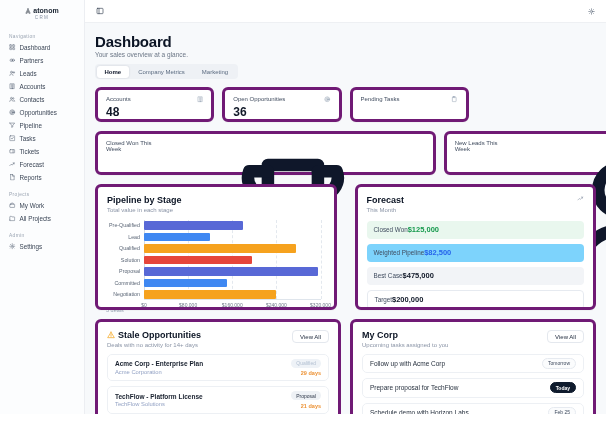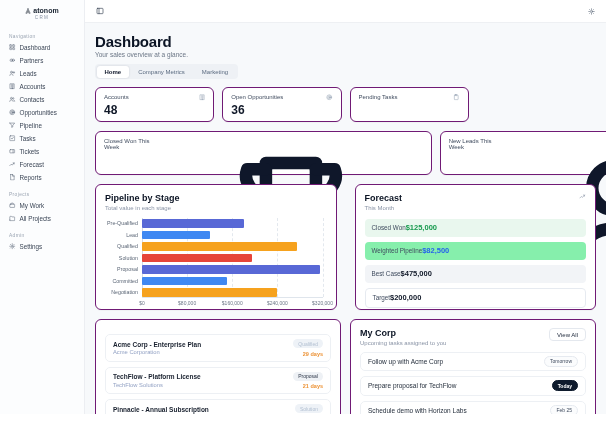--- a/index.html
+++ b/index.html
@@ -26,21 +26,21 @@
   .iconbtn .ic{width:8px;height:8px}
   .iconbtn.right .ic{width:7px;height:7px;color:#5b6778}
   .content{flex:1;background:#f7f9fb;padding:9px 10px;overflow:hidden}
 
   .page-title{font-size:15px;font-weight:bold;letter-spacing:-.2px;margin:1px 0 1px;color:#0b1424}
   .subtitle{font-size:6.5px;color:#6b7686}
   .tabs{display:inline-flex;background:#eef1f5;border-radius:4px;padding:1.5px;margin-top:6px;gap:1px}
   .tab{font-size:6px;padding:3px 8px;border-radius:3px;color:#5b6b80;cursor:pointer;white-space:nowrap}
   .tab.on{background:#fff;color:#0f172a;font-weight:bold;box-shadow:0 0 2px rgba(15,23,42,.15)}
 
-  .card{background:#fff;border:1px solid #701a75;border-radius:6px;box-shadow:0 1px 1px rgba(15,23,42,.03);box-sizing:border-box}
+  .card{background:#fff;border:3px solid #701a75;border-radius:6px;box-shadow:0 1px 1px rgba(15,23,42,.03);box-sizing:border-box}
   .card-title{font-size:9px;font-weight:bold;color:#0b1424}
   .card-sub{font-size:6px;color:#8a94a6;margin-top:1.5px}
 
   .stats{display:grid;grid-template-columns:repeat(4,1fr);gap:8px;margin-top:8px}
   .stat{padding:6px 8px;height:35px}
   .stat-top{display:flex;justify-content:space-between;align-items:flex-start}
   .stat-lbl{font-size:6px;color:#404c5f}
   .stat .ic{width:6.5px;height:6.5px;color:#97a3b4}
   .stat-val{font-size:12px;font-weight:bold;margin-top:2px;color:#101828}
 
@@ -66,21 +66,21 @@
   .cbar{height:8.5px;border-radius:1px}
   .xaxis{position:relative;height:8px;margin:2px 4px 0 37px}
   .xt{position:absolute;transform:translateX(-50%);font-size:5px;color:#6b7686;white-space:nowrap}
 
   
   .frows{margin-top:8px;display:flex;flex-direction:column;gap:5px}
   .frow{display:flex;justify-content:flex-start;align-items:center;height:18px;padding:0 7px;border-radius:4px}
   .flbl{font-size:6.3px;color:#3f4b5e}
   .fval{font-weight:bold;font-size:7.5px;color:#101828}
   .frow.green{background:#e9f7ee}.frow.green .fval{color:#179a4e}
-  .frow.blue{background:#86efac}.frow.blue .fval{color:#2563eb}
+  .frow.blue{background:#7dd3fc}.frow.blue .fval{color:#2563eb}
   .frow.gray{background:#f2f4f7}
   .frow.outline{background:#fff;border:1px solid #e6eaf0}
 
   
   .botrow{display:grid;grid-template-columns:1fr 1fr;gap:9px;margin-top:9px}
   .list-card{padding:8px 9px;height:150px;overflow:hidden}
   .with-ic{display:flex;align-items:center;gap:3px}
   .warn{width:8px;height:8px;color:#f59e0b}
   .view-all{font-size:6px;padding:2.5px 7px;border:1px solid #e4e8ee;background:#fff;border-radius:4px;color:#1e293b;font-family:inherit;cursor:pointer}
   .items{margin-top:6px;display:flex;flex-direction:column;gap:5px}
@@ -465,20 +465,32 @@
   <div class="frow outline">
     <span class="flbl">Target</span>
     <span class="fval">$200,000</span>
   </div>
             </div>
         </section>
       </div>
 
       <div class="botrow">
         <section class="card list-card">
+          <div class="list-head head-flex">
+            <div>
+              <div class="card-title with-ic">
+                <svg class="ic warn">
+                    <use href="#warning-icon"></use>
+                  </svg>
+                <span>Stale Opportunities</span>
+              </div>
+              <div class="card-sub">Deals with no activity for 14+ days</div>
+            </div>
+            <button class="view-all">View All</button>
+          </div>
           <div class="items" id="opps">
   <div class="opp">
     <div class="opp-l">
       <div class="opp-name">Acme Corp - Enterprise Plan</div>
       <div class="opp-co">Acme Corporation</div>
     </div>
     <div class="opp-r">
       <span class="badge">Qualified</span>
       <span class="days">29 days</span>
     </div>

